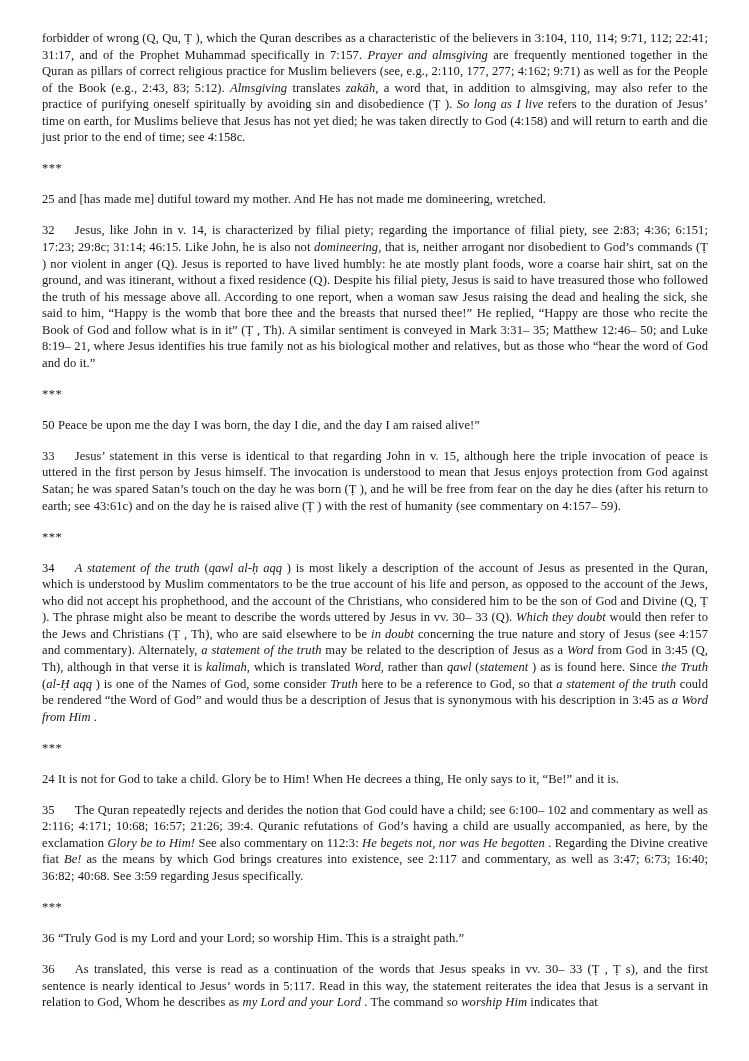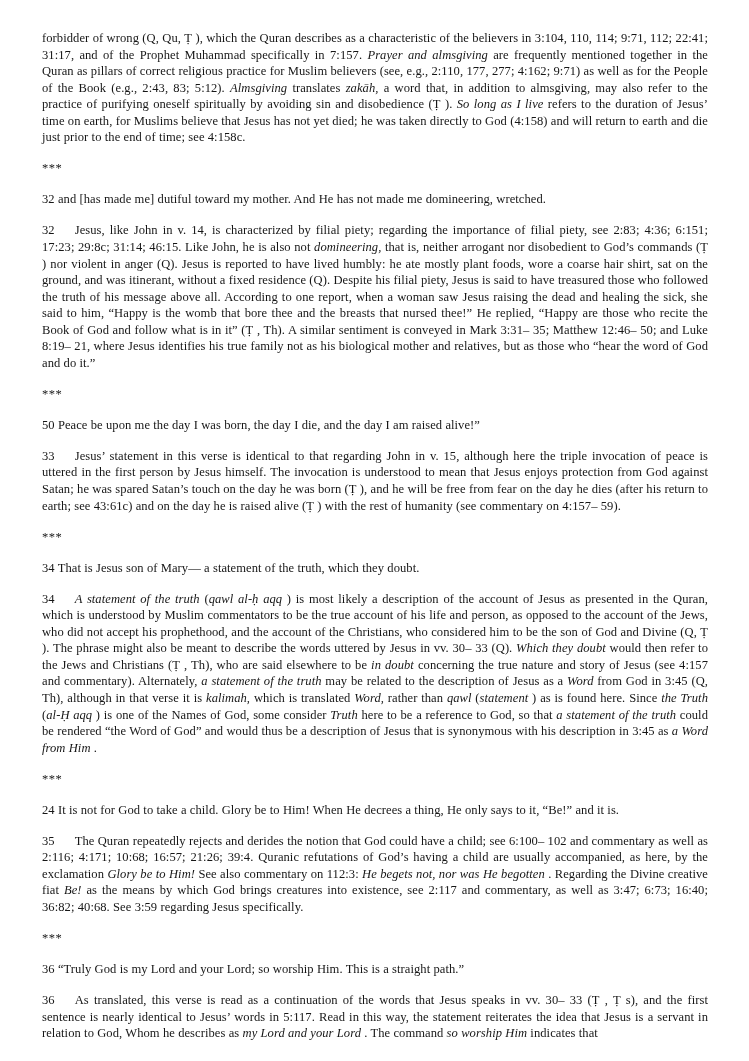--- a/index.html
+++ b/index.html
@@ -59,27 +59,26 @@
     font-style: italic;
   }
 </style>
 </head>
 <body>
 
 <div id="page">
   <div class="col" id="content">
       <p class="para" id="para-continuation-31"><span>forbidder of wrong (Q, Qu, Ṭ ), which the Quran describes as a characteristic of the believers in 3:104, 110, 114; 9:71, 112; 22:41; 31:17, and of the Prophet Muhammad specifically in 7:157. </span><span class="i">Prayer and almsgiving</span><span> are frequently mentioned together in the Quran as pillars of correct religious practice for Muslim believers (see, e.g., 2:110, 177, 277; 4:162; 9:71) as well as for the People of the Book (e.g., 2:43, 83; 5:12). </span><span class="i">Almsgiving</span><span> translates </span><span class="i">zakāh,</span><span> a word that, in addition to almsgiving, may also refer to the practice of purifying oneself spiritually by avoiding sin and disobedience (Ṭ ). </span><span class="i">So long as I live</span><span> refers to the duration of Jesus’ time on earth, for Muslims believe that Jesus has not yet died; he was taken directly to God (4:158) and will return to earth and die just prior to the end of time; see 4:158c.</span></p>
       <p class="sep">***</p>
-      <p class="para" id="verse-32"><span>32 and [has made me] dutiful toward my mother. And He has not made me domineering, wretched.</span></p>
+      <p class="para" id="verse-32"><span>25 and [has made me] dutiful toward my mother. And He has not made me domineering, wretched.</span></p>
       <p class="para" id="commentary-32"><span class="vnum">32</span><span class="gap">&nbsp;</span><span>Jesus, like John in v. 14, is characterized by filial piety; regarding the importance of filial piety, see 2:83; 4:36; 6:151; 17:23; 29:8c; 31:14; 46:15. Like John, he is also not </span><span class="i">domineering,</span><span> that is, neither arrogant nor disobedient to God’s commands (Ṭ ) nor violent in anger (Q). Jesus is reported to have lived humbly: he ate mostly plant foods, wore a coarse hair shirt, sat on the ground, and was itinerant, without a fixed residence (Q). Despite his filial piety, Jesus is said to have treasured those who followed the truth of his message above all. According to one report, when a woman saw Jesus raising the dead and healing the sick, she said to him, “Happy is the womb that bore thee and the breasts that nursed thee!” He replied, “Happy are those who recite the Book of God and follow what is in it” (Ṭ , Th). A similar sentiment is conveyed in Mark 3:31– 35; Matthew 12:46– 50; and Luke 8:19– 21, where Jesus identifies his true family not as his biological mother and relatives, but as those who “hear the word of God and do it.”</span></p>
       <p class="sep">***</p>
       <p class="para" id="verse-33"><span>50 Peace be upon me the day I was born, the day I die, and the day I am raised alive!”</span></p>
       <p class="para" id="commentary-33"><span class="vnum">33</span><span class="gap">&nbsp;</span><span>Jesus’ statement in this verse is identical to that regarding John in v. 15, although here the triple invocation of peace is uttered in the first person by Jesus himself. The invocation is understood to mean that Jesus enjoys protection from God against Satan; he was spared Satan’s touch on the day he was born (Ṭ ), and he will be free from fear on the day he dies (after his return to earth; see 43:61c) and on the day he is raised alive (Ṭ ) with the rest of humanity (see commentary on 4:157– 59).</span></p>
       <p class="sep">***</p>
-      <p class="para" id="verse-34"><span>34 That is Jesus son of Mary— a statement of the truth, which they doubt.</span></p>
       <p class="para" id="commentary-34"><span class="vnum">34</span><span class="gap">&nbsp;</span><span class="i">A statement of the truth</span><span> (</span><span class="i">qawl al-ḥ aqq</span><span> ) is most likely a description of the account of Jesus as presented in the Quran, which is understood by Muslim commentators to be the true account of his life and person, as opposed to the account of the Jews, who did not accept his prophethood, and the account of the Christians, who considered him to be the son of God and Divine (Q, Ṭ ). The phrase might also be meant to describe the words uttered by Jesus in vv. 30– 33 (Q). </span><span class="i">Which they doubt</span><span> would then refer to the Jews and Christians (Ṭ , Th), who are said elsewhere to be </span><span class="i">in doubt</span><span> concerning the true nature and story of Jesus (see 4:157 and commentary). Alternately, </span><span class="i">a statement of the truth</span><span> may be related to the description of Jesus as a </span><span class="i">Word</span><span> from God in 3:45 (Q, Th), although in that verse it is </span><span class="i">kalimah,</span><span> which is translated </span><span class="i">Word,</span><span> rather than </span><span class="i">qawl</span><span> (</span><span class="i">statement</span><span> ) as is found here. Since </span><span class="i">the Truth</span><span> (</span><span class="i">al-Ḥ aqq</span><span> ) is one of the Names of God, some consider </span><span class="i">Truth</span><span> here to be a reference to God, so that </span><span class="i">a statement of the truth</span><span> could be rendered “the Word of God” and would thus be a description of Jesus that is synonymous with his description in 3:45 as </span><span class="i">a Word from Him</span><span> .</span></p>
       <p class="sep">***</p>
       <p class="para" id="verse-35"><span>24 It is not for God to take a child. Glory be to Him! When He decrees a thing, He only says to it, “Be!” and it is.</span></p>
       <p class="para" id="commentary-35"><span class="vnum">35</span><span class="gap">&nbsp;</span><span>The Quran repeatedly rejects and derides the notion that God could have a child; see 6:100– 102 and commentary as well as 2:116; 4:171; 10:68; 16:57; 21:26; 39:4. Quranic refutations of God’s having a child are usually accompanied, as here, by the exclamation </span><span class="i">Glory be to Him!</span><span> See also commentary on 112:3: </span><span class="i">He begets not, nor was He begotten</span><span> . Regarding the Divine creative fiat </span><span class="i">Be!</span><span> as the means by which God brings creatures into existence, see 2:117 and commentary, as well as 3:47; 6:73; 16:40; 36:82; 40:68. See 3:59 regarding Jesus specifically.</span></p>
       <p class="sep">***</p>
       <p class="para" id="verse-36"><span>36 “Truly God is my Lord and your Lord; so worship Him. This is a straight path.”</span></p>
       <p class="para" id="commentary-36"><span class="vnum">36</span><span class="gap">&nbsp;</span><span>As translated, this verse is read as a continuation of the words that Jesus speaks in vv. 30– 33 (Ṭ , Ṭ s), and the first sentence is nearly identical to Jesus’ words in 5:117. Read in this way, the statement reiterates the idea that Jesus is a servant in relation to God, Whom he describes as </span><span class="i">my Lord and your Lord</span><span> . The command </span><span class="i">so worship Him</span><span> indicates that</span></p>
     </div>
 </div>
 

